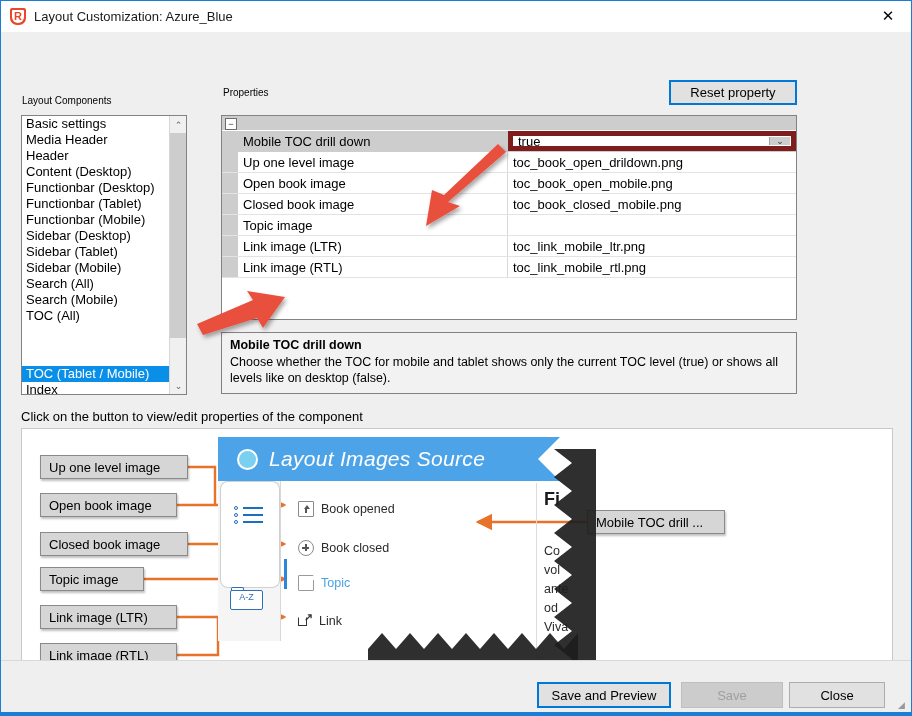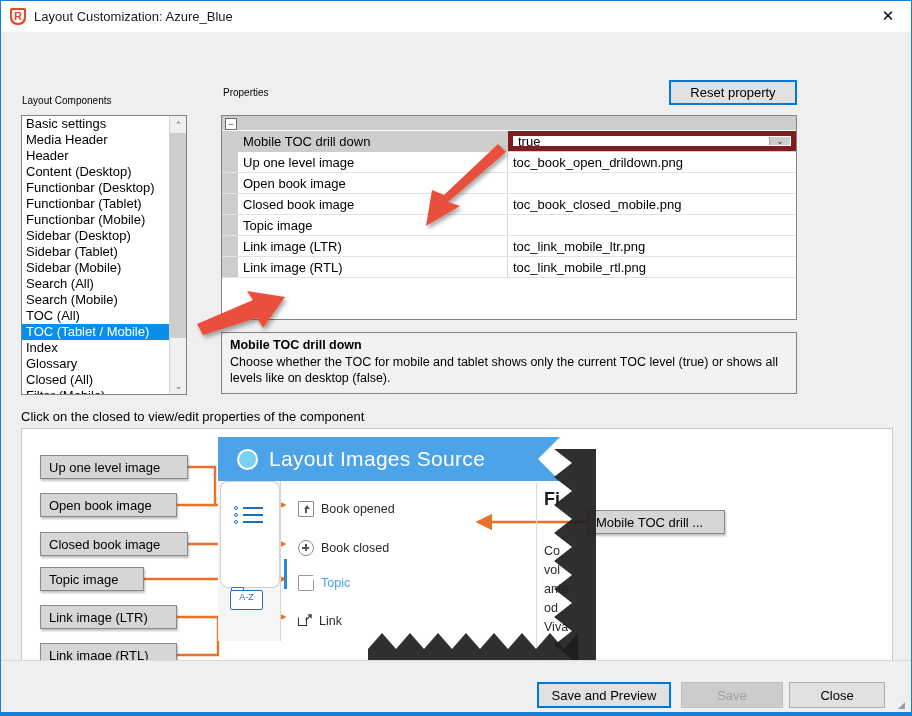--- a/index.html
+++ b/index.html
@@ -74,21 +74,21 @@
   .listbox{
     position:absolute;left:20px;top:83px;width:166px;height:280px;
     background:#fff;border:1px solid #828282;box-sizing:border-box;
     overflow:hidden;
   }
   .listbox .items{position:absolute;left:0;top:0;width:148px;}
   .list-item{
     height:16px;line-height:16px;padding-left:4px;
     font-size:13px;white-space:nowrap;color:#000;cursor:default;
   }
-  .list-item.selected{background:#0a8fe8;color:#fff;}
+  .list-item.selected{background:#0a8fe8;color:#fff;margin-top:42px;}
   .list-scrollbar{
     position:absolute;right:0;top:0;width:17px;height:100%;
     background:#f0f0f0;border-left:1px solid #d6d6d6;box-sizing:border-box;
   }
   .sb-arrow{
     width:17px;height:17px;display:flex;align-items:center;justify-content:center;
     font-size:9px;color:#606060;background:#f0f0f0;
   }
   .sb-arrow.bottom{position:absolute;bottom:0;left:0;}
   .sb-thumb{
@@ -174,21 +174,21 @@
     content:"";position:absolute;right:-22px;top:0;
     border-top:22px solid #4ca3e8;border-bottom:22px solid #4ca3e8;
     border-right:22px solid transparent;
   }
   .banner-circle{
     width:21px;height:21px;border-radius:50%;
     background:#79d0f0;border:2px solid #ffffff;margin-left:19px;
     box-sizing:border-box;
   }
   .banner-title{
-    color:#fff;font-size:21px;margin-left:11px;letter-spacing:.3px;
+    color:#fff;font-size:21px;margin-left:11px;letter-spacing:.3px;font-style:italic;
   }
   .sidebar-strip{
     position:absolute;left:0;top:48px;width:62px;height:160px;
     background:#f5f5f5;border-right:1px solid #d7d7d7;
   }
   .tab-round{
     position:absolute;left:2px;top:0px;width:58px;height:60px;
     border:1px solid #d0d0d0;border-radius:8px 8px 0 0;
     border-bottom:none;background:#fff;
   }
@@ -348,20 +348,23 @@
           <div class="pg-row">
             <div class="pg-gutter"></div>
             <div class="pg-name">Up one level image</div>
             <div class="pg-value">
               <span>toc_book_open_drildown.png</span>
             </div>
           </div>
           <div class="pg-row">
             <div class="pg-gutter"></div>
             <div class="pg-name">Open book image</div>
+            <div class="pg-value">
+              <span>toc_book_open_mobile.png</span>
+            </div>
           </div>
           <div class="pg-row">
             <div class="pg-gutter"></div>
             <div class="pg-name">Closed book image</div>
             <div class="pg-value">
               <span>toc_book_closed_mobile.png</span>
             </div>
           </div>
           <div class="pg-row">
             <div class="pg-gutter"></div>
@@ -383,21 +386,21 @@
           </div>
         </div>
       <div class="pg-filler"></div>
     </div>
 
     <div class="descpanel">
       <div class="desc-title">Mobile TOC drill down</div>
       <div class="desc-body">Choose whether the TOC for mobile and tablet shows only the current TOC level (true) or shows all levels like on desktop (false).</div>
     </div>
 
-    <div id="hint-text">Click on the closed to view/edit properties of the component</div>
+    <div id="hint-text">Click on the button to view/edit properties of the component</div>
 
     <div class="preview">
 
       <svg class="overlay" width="872" height="260">
         <defs>
           <marker id="ar" markerWidth="7" markerHeight="7" refX="6" refY="3.5" orient="auto">
             <polygon points="0 0, 7 3.5, 0 7" fill="#E8722A"></polygon>
           </marker>
           <marker id="arl" markerWidth="7" markerHeight="7" refX="6" refY="3.5" orient="auto">
             <polygon points="0 0, 7 3.5, 0 7" fill="#E8722A"></polygon>

